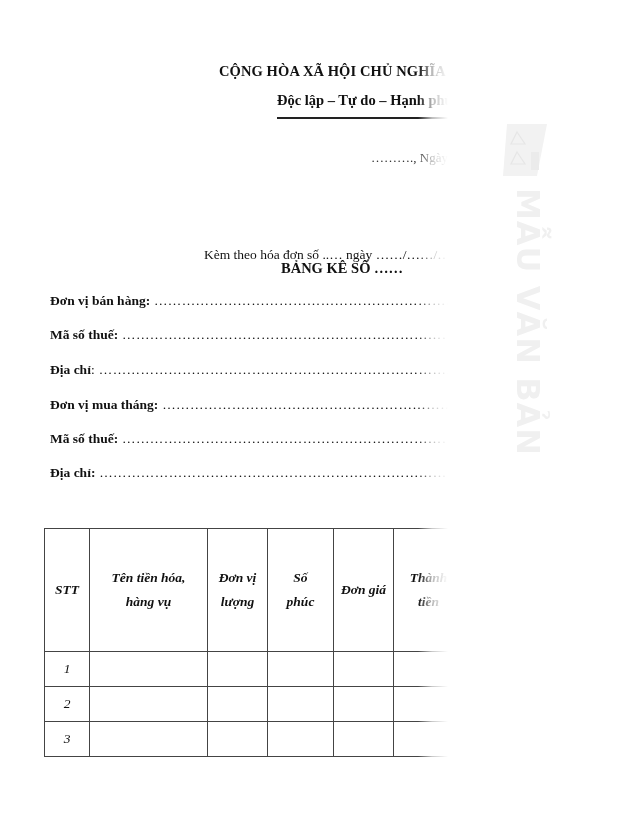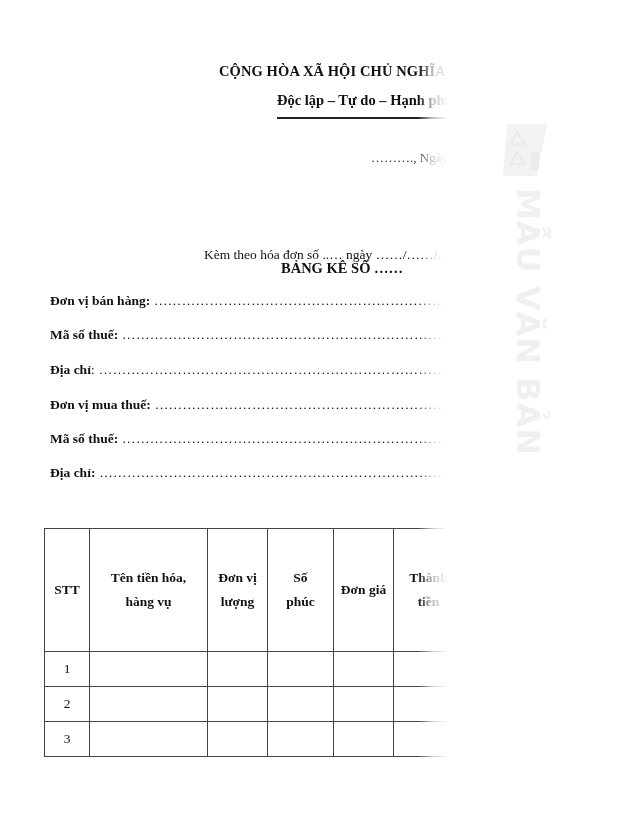--- a/index.html
+++ b/index.html
@@ -17,21 +17,21 @@
 
     .title { left: 281px; top: 216px; font-size: 14.5px; font-weight: bold; margin-top: 44px; }
     .attach { left: 204px; top: 247px; font-size: 13.5px; }
 
     .field { left: 50px; font-size: 13.5px; }
     .field .lbl { font-weight: bold; font-family: Liberation Serif, serif; }
     .field .dots { font-weight: normal; letter-spacing: 0.4px; }
 
     table.items {
       position: absolute; left: 44px; top: 528px;
-      border-collapse: collapse; font-size: 13.5px;
+      border-collapse: collapse; font-size: 13.5px; font-style: italic;
     }
     table.items td, table.items th {
       border: 1.5px solid #444;
       padding: 0; text-align: center; vertical-align: middle;
       line-height: 1.75;
     }
     table.items th { font-weight: bold; height: 122px; }
     table.items td { height: 34px; font-weight: normal; }
 
     
@@ -66,21 +66,21 @@
   <span class="lbl">Đơn vị bán hàng:</span><span class="dots"> ……………………………………………………………………………………………</span>
 </div>
 <div class="abs field" style="top:327px;">
   <span class="lbl">Mã số thuế:</span><span class="dots"> ……………………………………………………………………………………………………</span>
 </div>
 <div class="abs field" style="top:362px;">
   <span class="lbl">Địa chỉ</span><span class="dots">: ………………………………………………………………………………………………………</span>
 </div>
 
 <div class="abs field" style="top:397px;">
-  <span class="lbl">Đơn vị mua thuế:</span><span class="dots"> ……………………………………………………………………………………………</span>
+  <span class="lbl">Đơn vị mua tháng:</span><span class="dots"> ……………………………………………………………………………………………</span>
 </div>
 <div class="abs field" style="top:431px;">
   <span class="lbl">Mã số thuế:</span><span class="dots"> ……………………………………………………………………………………………………</span>
 </div>
 <div class="abs field" style="top:465px;">
   <span class="lbl">Địa chỉ:</span><span class="dots"> ………………………………………………………………………………………………………</span>
 </div>
 
 <table class="items">
   <colgroup>

